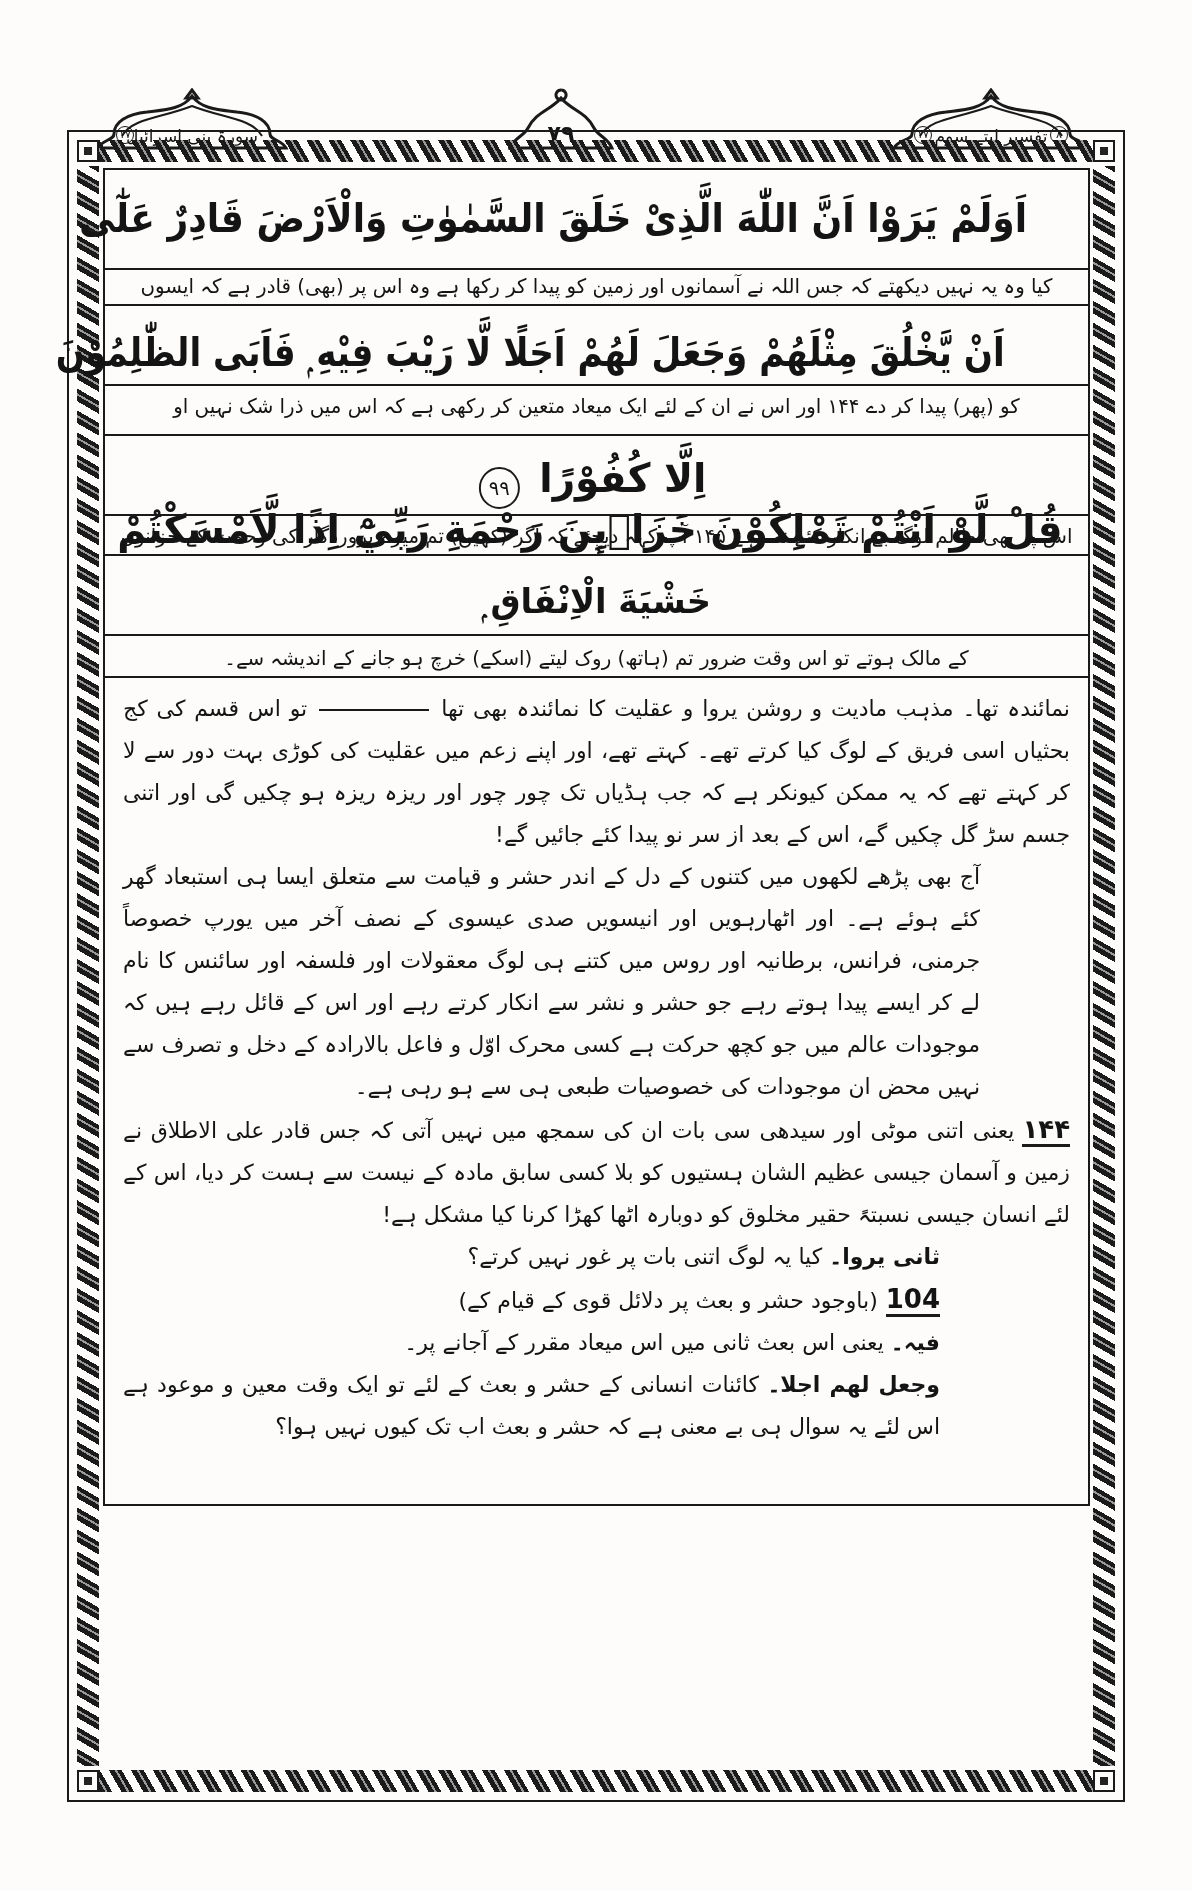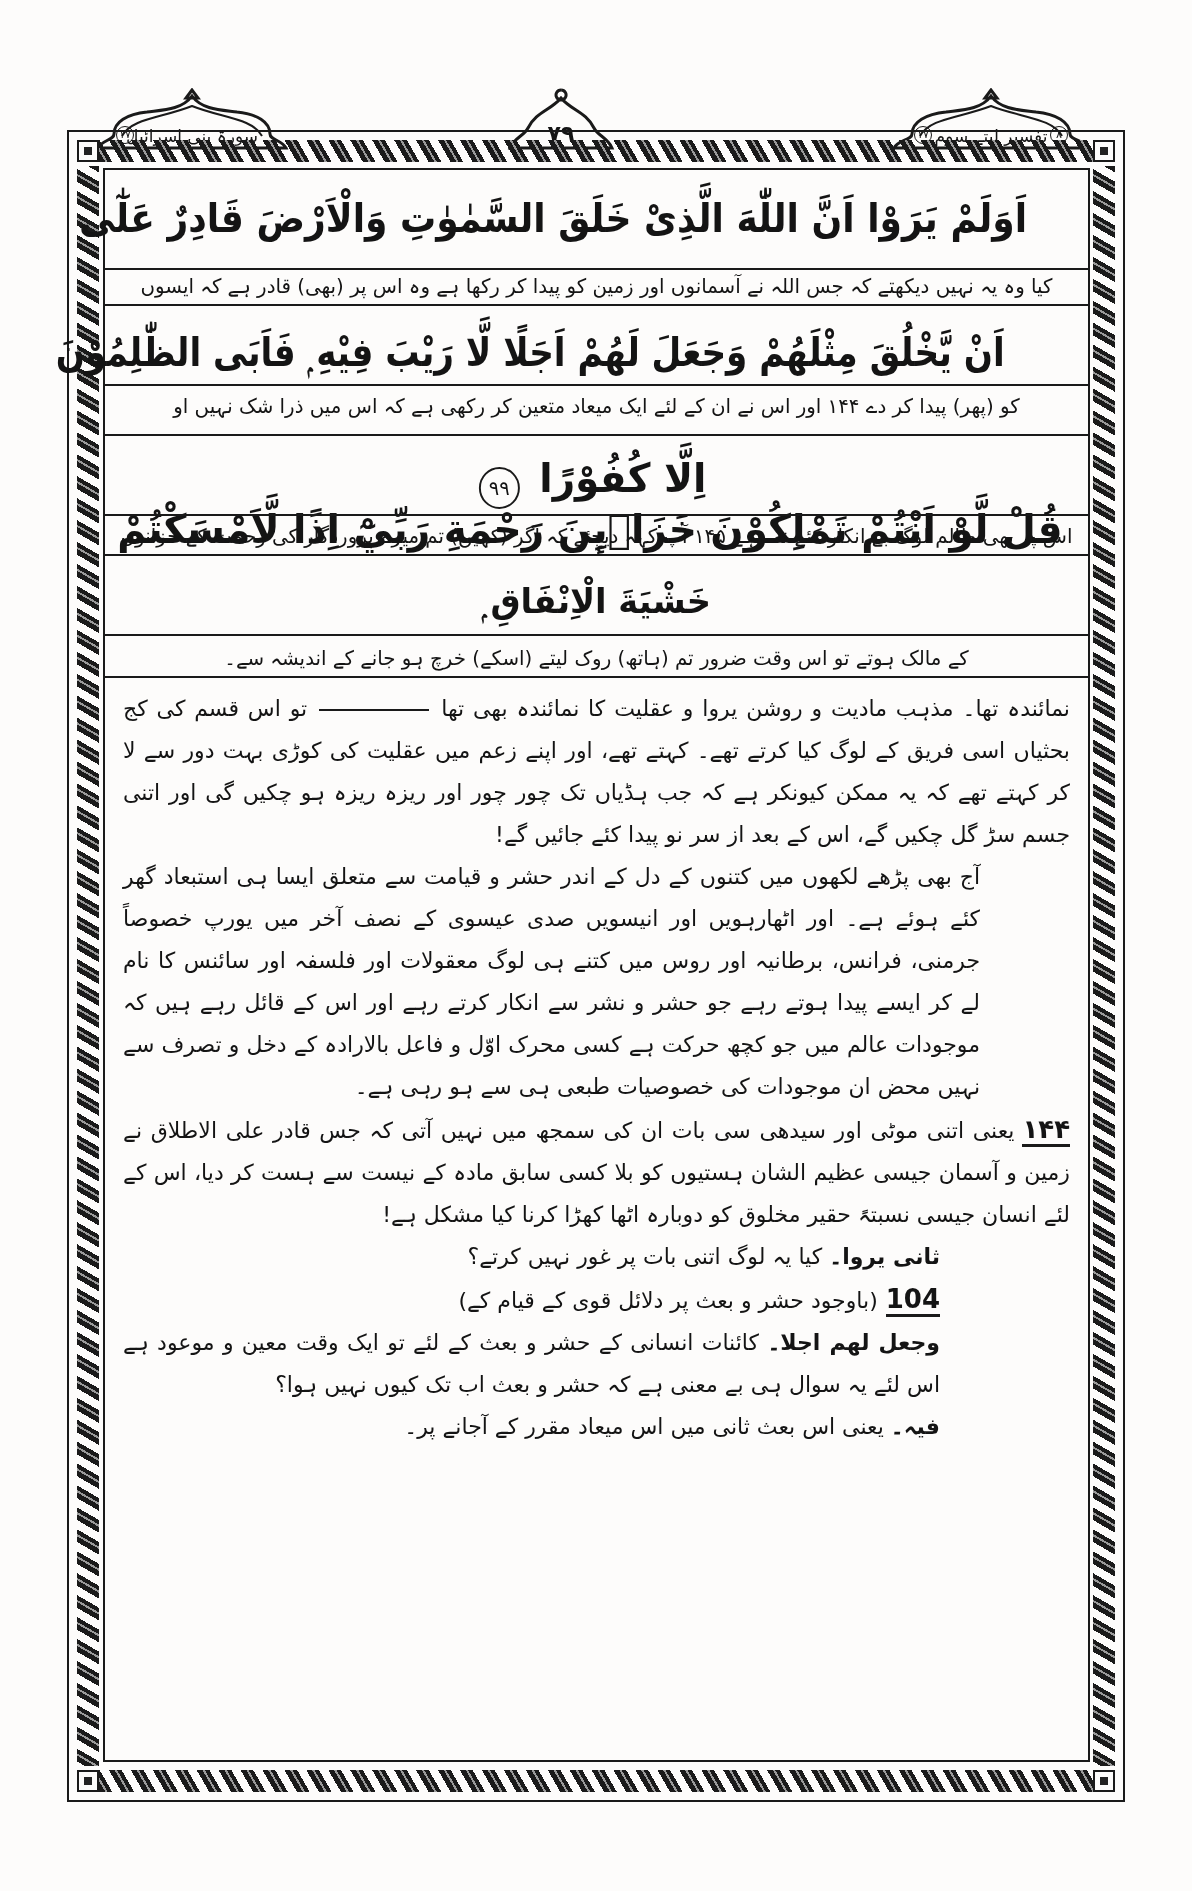--- a/index.html
+++ b/index.html
@@ -34,21 +34,21 @@
     background:
       repeating-linear-gradient(30deg, transparent 0 4px, #1a1a1a 4px 9px, #9a9a9a 9px 11px, #1a1a1a 11px 15px, transparent 15px 19px);
   }
   .corner {
     position:absolute; width:22px; height:22px; border:2px solid #1a1a1a; box-sizing:border-box; background:#fdfcfb;
   }
   .corner::after {
     content:""; position:absolute; left:5px; top:5px; width:8px; height:8px; background:#222;
   }
   #frame-inner {
-    position:absolute; left:103px; top:168px; width:987px; height:1594px;
+    position:absolute; left:103px; top:168px; width:987px; height:1338px;
     border:2px solid #1a1a1a; box-sizing:border-box;
   }
   .row { position:absolute; left:0; right:0; direction:rtl; text-align:center; }
   .rule { position:absolute; left:0; right:0; height:0; border-top:2px solid #1a1a1a; }
   .ar {
     font-family:"DejaVu Sans", sans-serif; font-weight:bold; font-size:40px;
     white-space:nowrap; padding:0 14px; line-height:1;
   }
   .tr { font-size:20px; white-space:nowrap; padding:0 10px; line-height:1; }
   .heading { font-size:34px; font-weight:bold; }
@@ -154,21 +154,21 @@
       <span class="fn-num">۱۴۴</span><span>یعنی اتنی موٹی اور سیدھی سی بات ان کی سمجھ میں نہیں آتی کہ جس قادر علی الاطلاق نے زمین و آسمان جیسی عظیم الشان ہستیوں کو بلا کسی سابق مادہ کے نیست سے ہست کر دیا، اس کے لئے انسان جیسی نسبتہً حقیر مخلوق کو دوبارہ اٹھا کھڑا کرنا کیا مشکل ہے!</span>
     </p>
     <p class="indent" style="padding-right:130px;">
       <span style="font-weight:bold;">ثانی یروا۔</span>
       <span>کیا یہ لوگ اتنی بات پر غور نہیں کرتے؟</span>
     </p>
     <p class="indent" style="padding-right:130px;">
       <span class="fn-num">104</span><span>(باوجود حشر و بعث پر دلائل قوی کے قیام کے)</span>
     </p>
     <p class="indent" style="padding-right:130px;">
+      <span style="font-weight:bold;">فیہ۔</span>
+      <span>یعنی اس بعث ثانی میں اس میعاد مقرر کے آجانے پر۔</span>
+    </p>
+    <p class="indent" style="padding-right:130px;">
       <span style="font-weight:bold;">وجعل لھم اجلا۔</span>
       <span>کائنات انسانی کے حشر و بعث کے لئے تو ایک وقت معین و موعود ہے اس لئے یہ سوال ہی بے معنی ہے کہ حشر و بعث اب تک کیوں نہیں ہوا؟</span>
-    </p>
-    <p class="indent" style="padding-right:130px;">
-      <span style="font-weight:bold;">فیہ۔</span>
-      <span>یعنی اس بعث ثانی میں اس میعاد مقرر کے آجانے پر۔</span>
     </p>
   </div>
 </div>
 
 </body></html>

